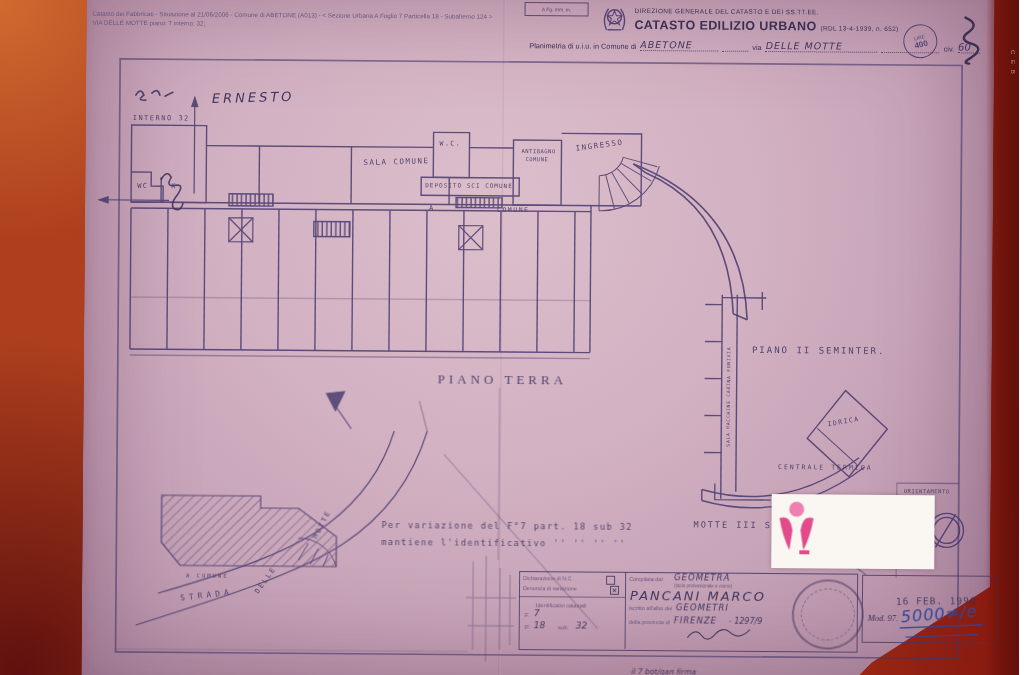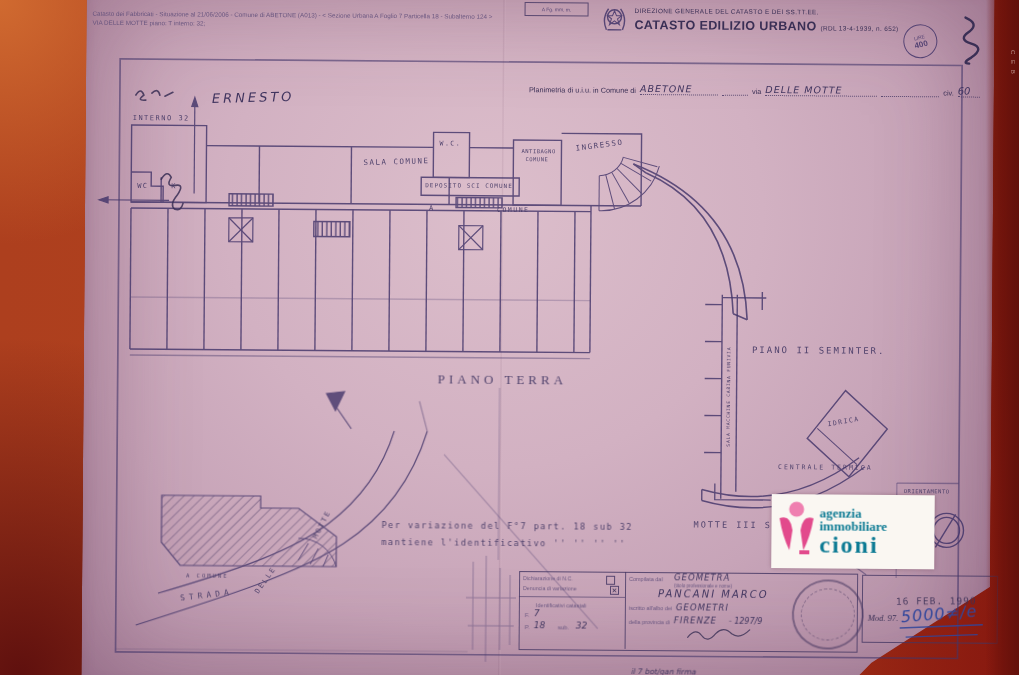--- a/index.html
+++ b/index.html
@@ -66,21 +66,21 @@
       <span style="font-size:6.4px;font-weight:normal;">(RDL 13-4-1939, n. 652)</span>
     </div>
     <div class="abs ink" style="left:527px;top:38px;font-size:7.3px;display:flex;align-items:flex-end;gap:4px;">
       <span>Planimetria di u.i.u. in Comune di</span>
       <span class="hw dotted" style="font-size:9.5px;letter-spacing:1px;min-width:78px;">ABETONE</span>
       <span class="dotted" style="min-width:26px;"></span>
       <span>via</span>
       <span class="hw dotted" style="font-size:9.5px;letter-spacing:1px;min-width:112px;">DELLE  MOTTE</span>
       <span class="dotted" style="min-width:58px;"></span>
       <span>civ.</span>
-      <span class="hw dotted" style="font-size:10px;min-width:22px;margin-top:44px;">60</span>
+      <span class="hw dotted" style="font-size:10px;min-width:22px;">60</span>
     </div>
 
     <div class="abs" style="left:901px;top:21px;width:32px;height:32px;border:1.4px solid #43356a;border-radius:50%;
          display:flex;flex-direction:column;align-items:center;justify-content:center;transform:rotate(-14deg);opacity:.85;">
       <span style="font-size:5px;color:#43356a;">LIRE</span>
       <span style="font-size:8px;color:#43356a;font-weight:bold;">400</span>
     </div>
     <svg class="abs" style="left:933px;top:10px;" width="46" height="52" viewBox="0 0 46 52">
       <path d="M30,4 q14,6 4,14 q-12,8 2,12 q14,4 0,14 q-10,6 -2,6" stroke="#3a2f55" fill="none" stroke-width="2.4" stroke-linecap="round"></path>
     </svg>
@@ -265,21 +265,21 @@
     <div class="abs tiny" style="left:538px;top:602px;font-size:5.5px;">Identificativi catastali</div>
     <div class="abs tiny" style="left:527px;top:611px;font-size:6px;">F.</div>
     <div class="abs hw" style="left:536px;top:608px;font-size:9px;">7</div>
     <div class="abs tiny" style="left:527px;top:623px;font-size:6px;">P.</div>
     <div class="abs hw" style="left:536px;top:620px;font-size:9px;">18</div>
     <div class="abs tiny" style="left:560px;top:623px;font-size:6px;">sub.</div>
     <div class="abs hw" style="left:578px;top:620px;font-size:9px;">32</div>
     <div class="abs tiny" style="left:631px;top:575px;font-size:5.5px;">Compilata dal</div>
     <div class="abs hw" style="left:676px;top:571px;font-size:8.5px;letter-spacing:1px;">GEOMETRA</div>
     <div class="abs tiny" style="left:676px;top:582px;font-size:4.6px;">(titolo professionale e nome)</div>
-    <div class="abs hw" style="left:632px;top:587px;font-size:10px;letter-spacing:2px;margin-left:28px;">PANCANI  MARCO</div>
+    <div class="abs hw" style="left:632px;top:587px;font-size:13px;letter-spacing:2px;">PANCANI  MARCO</div>
     <div class="abs tiny" style="left:631px;top:604px;font-size:5.5px;">iscritto all'albo dei</div>
     <div class="abs hw" style="left:678px;top:601px;font-size:8.5px;letter-spacing:1px;">GEOMETRI</div>
     <div class="abs tiny" style="left:631px;top:618px;font-size:5.5px;">della provincia di</div>
     <div class="abs hw" style="left:676px;top:614px;font-size:8.5px;letter-spacing:1px;">FIRENZE</div>
     <div class="abs hw" style="left:731px;top:615px;font-size:8px;">- 1297/9</div>
     <div class="abs hw" style="left:634px;top:666px;font-size:7.5px;">il 7 bot/gan   firma</div>
     <div class="stamp-circle"></div>
 
     <div class="abs smudge" style="left:852px;top:545px;transform:rotate(-2deg);">▚▘▞▚▘▞▘▚▞▘▚▞</div>
     <div class="abs smudge" style="left:858px;top:557px;transform:rotate(-1deg);">▞▚▘▞▘▚▞▘▞▚▘</div>
@@ -288,23 +288,18 @@
     <div class="abs" style="left:870px;top:610px;font-family:'Liberation Serif',serif;font-style:italic;font-size:8.5px;color:#3a2f55;">Mod. 97.</div>
     <div class="abs hw" style="left:903px;top:601px;font-size:16px;color:#31469b;transform:rotate(-5deg);letter-spacing:1px;">5000≠/e</div>
 
     <div class="wm">
       <svg width="40" height="62" viewBox="0 0 40 62">
         <circle cx="21" cy="9" r="7.5" fill="#ef7fb0"></circle>
         <path d="M4,18 Q15,14 17,30 L14,50 Q7,36 4,18 Z" fill="#e24a8c"></path>
         <path d="M38,18 Q27,14 25,30 L28,50 Q35,36 38,18 Z" fill="#e24a8c"></path>
         <rect x="24" y="50" width="10" height="4" fill="#e24a8c"></rect>
       </svg>
-      <div class="wm-txt">
-        <div style="font-size:13px;">agenzia</div>
-        <div style="font-size:13px;">immobiliare</div>
-        <div style="font-size:24px;letter-spacing:2px;">cioni</div>
-      </div>
     </div>
   </div>
 
   <div class="abs" style="left:986px;top:0;width:38px;height:675px;background:linear-gradient(to right, rgba(110,19,12,0), rgba(110,19,12,.85) 45%, #5e100b 100%);"></div>
   <div class="abs" style="left:1010px;top:50px;font-size:6px;color:rgba(245,228,222,.55);writing-mode:vertical-rl;letter-spacing:2px;">C E B</div>
 </div>
 
 </body></html>

